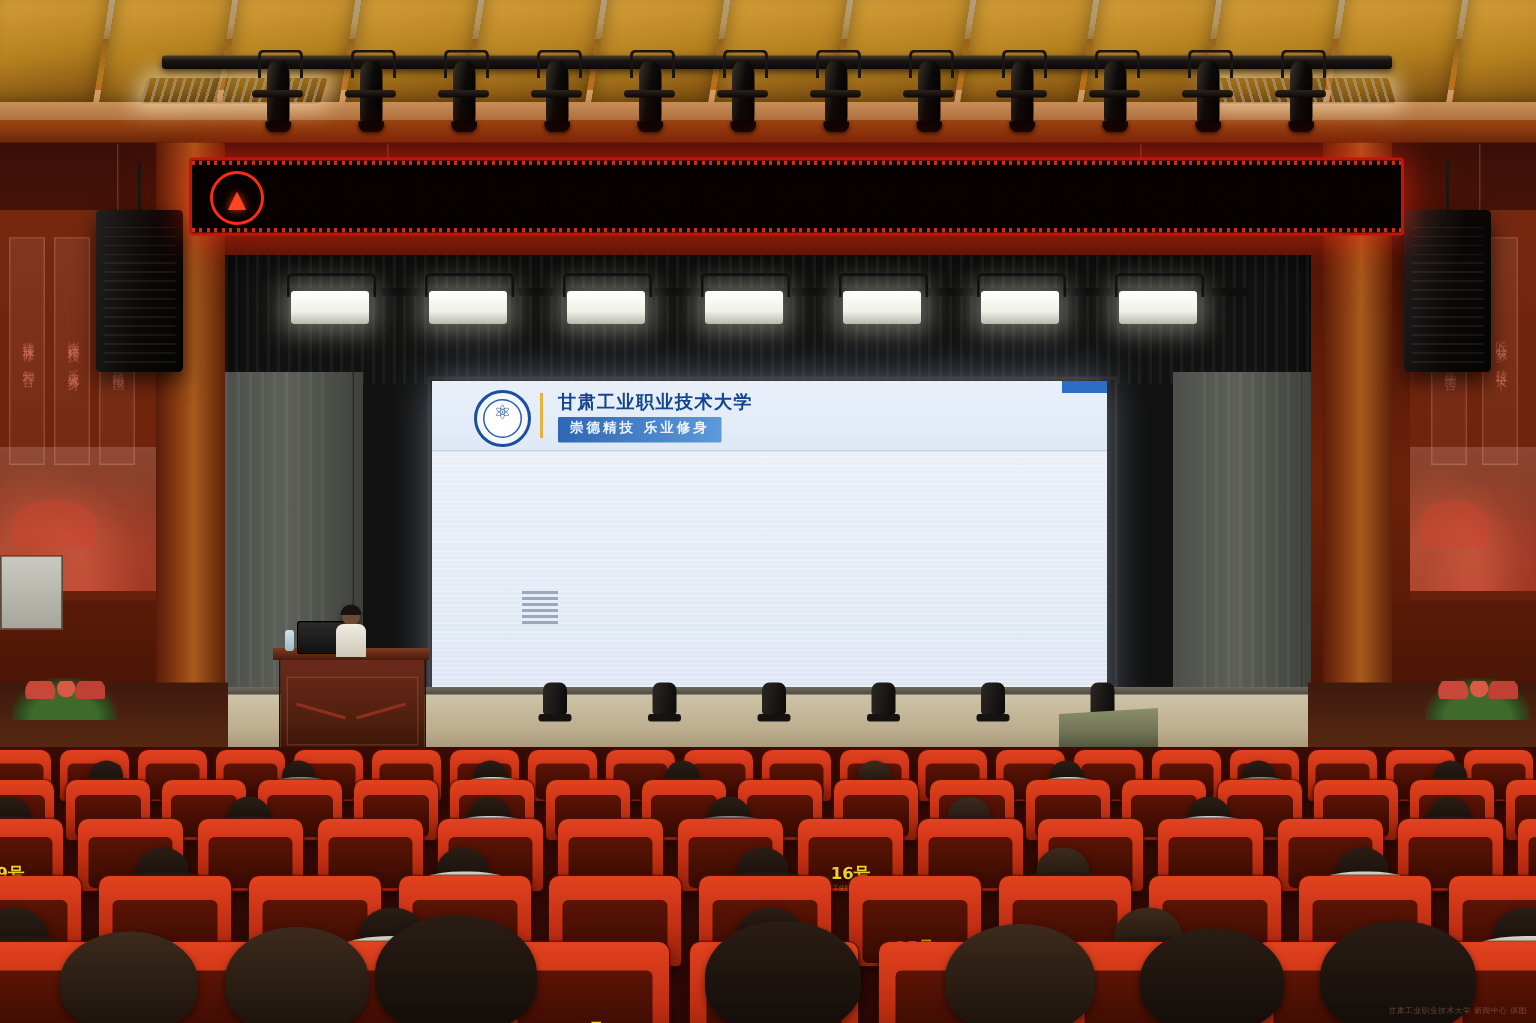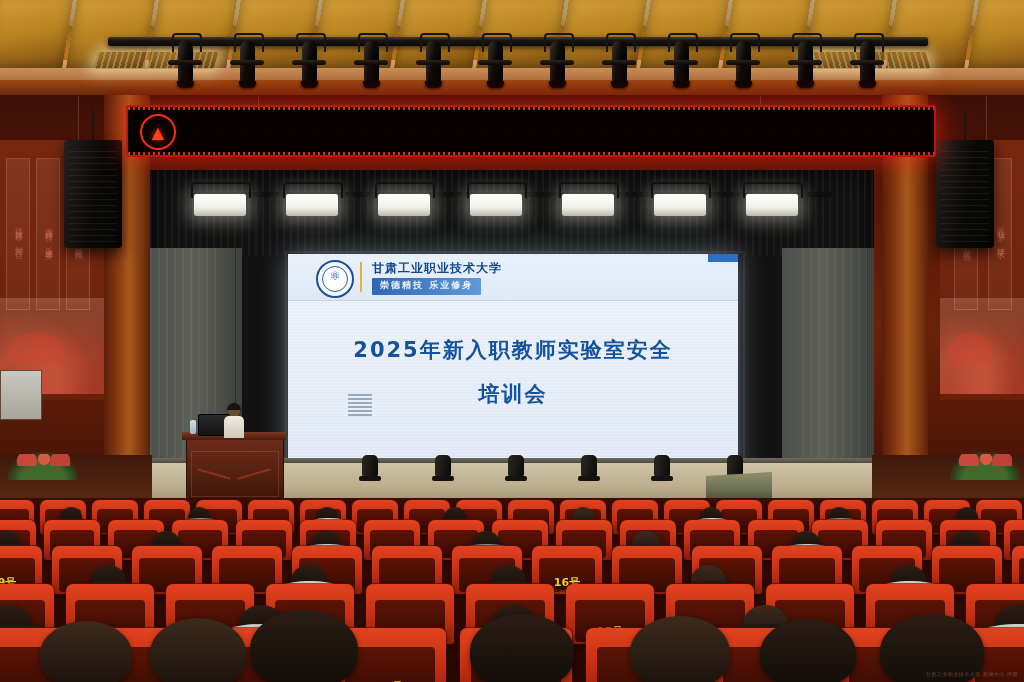--- a/index.html
+++ b/index.html
@@ -415,22 +415,20 @@
       <div class="slide-logo">
         <div class="inner"></div>
         <div class="glyph">⚛</div>
       </div>
       <div class="slide-divider"></div>
       <div class="uni-name">甘肃工业职业技术大学</div>
       <div class="uni-motto">崇德精技   乐业修身</div>
       <div class="slide-tab"></div>
     </div>
     <div class="slide-bars"></div>
-    <div class="slide-title">2025年新入职教师实验室安全</div>
-    <div class="slide-title2">培训会</div>
   </div>
 
   <div class="stage-lip"></div>
   <div class="stage-floor"></div>
   <div id="floorlights">
       <div class="floorlight" style="left: 362px;"></div>
       <div class="floorlight" style="left: 435px;"></div>
       <div class="floorlight" style="left: 508px;"></div>
       <div class="floorlight" style="left: 581px;"></div>
       <div class="floorlight" style="left: 654px;"></div>

